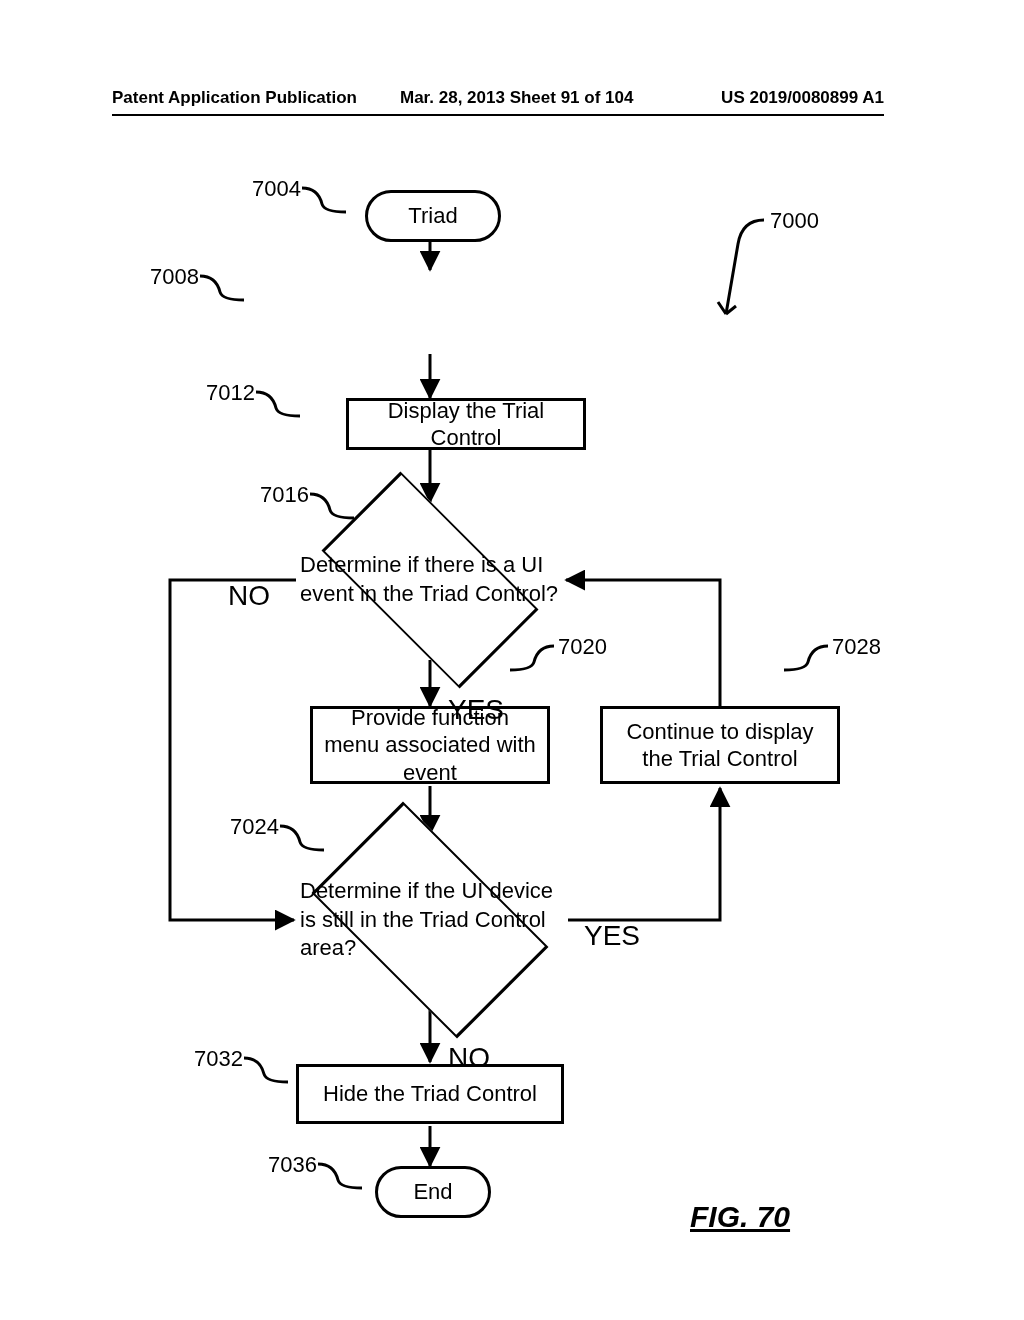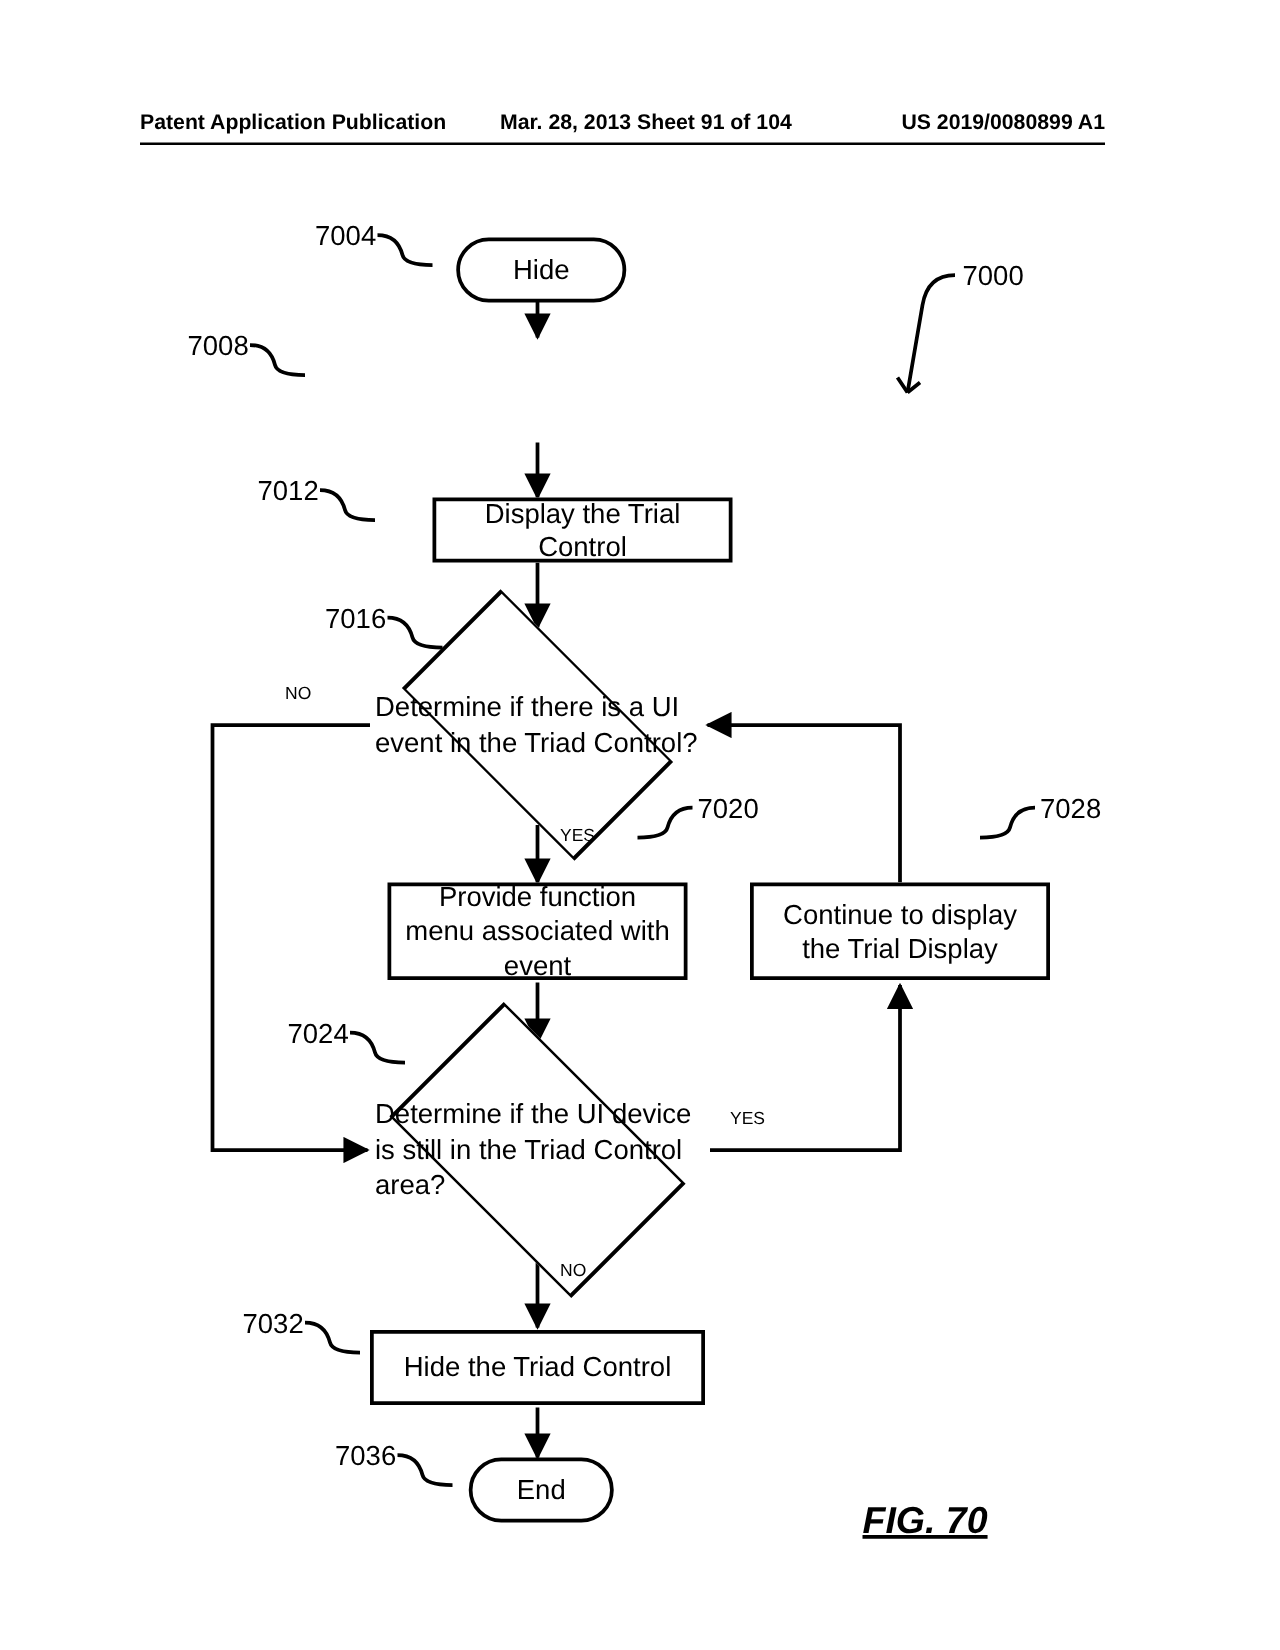--- a/index.html
+++ b/index.html
@@ -102,22 +102,23 @@
     position: absolute;
     font-size: 22px;
     z-index: 4;
   }
   .callout svg {
     position: absolute;
   }
 
   .label {
     position: absolute;
-    font-size: 14px;
+    font-size: 28px;
     z-index: 4;
+    margin-top: 34px;
   }
 
   .fig-caption {
     position: absolute;
     font-size: 30px;
     font-weight: bold;
     font-style: italic;
   }
 
   
@@ -159,21 +160,21 @@
       <line x1="430" y1="996" x2="430" y2="1036" stroke="#000" stroke-width="3" marker-end="url(#arr)"></line>
 
       <polyline points="296,450 170,450 170,790 294,790" fill="none" stroke="#000" stroke-width="3" marker-end="url(#arr)"></polyline>
 
       <polyline points="568,790 720,790 720,658" fill="none" stroke="#000" stroke-width="3" marker-end="url(#arr)"></polyline>
 
       <polyline points="720,576 720,450 566,450" fill="none" stroke="#000" stroke-width="3" marker-end="url(#arr)"></polyline>
     </svg>
 
     <div class="terminal" style="left:365px; top:60px; width:130px; height:46px;">
-      <span>Hide</span>
+      <span>Triad</span>
     </div>
     <div class="callout" style="left:252px; top:46px;">
       <span>7004</span>
       <svg width="60" height="40" style="left:48px; top:6px;">
         <path d="M2,6 Q18,6 22,22 Q24,30 46,30" fill="none" stroke="#000" stroke-width="3"></path>
       </svg>
     </div>
 
     <div class="callout" style="left:150px; top:134px;">
       <span>7008</span>
@@ -210,21 +211,21 @@
       <span>Provide function menu associated with event</span>
     </div>
     <div class="callout" style="left:558px; top:504px;">
       <svg width="60" height="40" style="left:-50px; top:6px;">
         <path d="M46,6 Q30,6 26,22 Q24,30 2,30" fill="none" stroke="#000" stroke-width="3"></path>
       </svg>
       <span>7020</span>
     </div>
 
     <div class="box" style="left:600px; top:576px; width:240px; height:78px;">
-      <span>Continue to display the Trial Display</span>
+      <span>Continue to display the Trial Control</span>
     </div>
     <div class="callout" style="left:832px; top:504px;">
       <svg width="60" height="40" style="left:-50px; top:6px;">
         <path d="M46,6 Q30,6 26,22 Q24,30 2,30" fill="none" stroke="#000" stroke-width="3"></path>
       </svg>
       <span>7028</span>
     </div>
 
     <div class="diamond-wrap" style="left:430px; top:790px;">
       <div class="diamond-shape" style="width:190px; height:190px;

